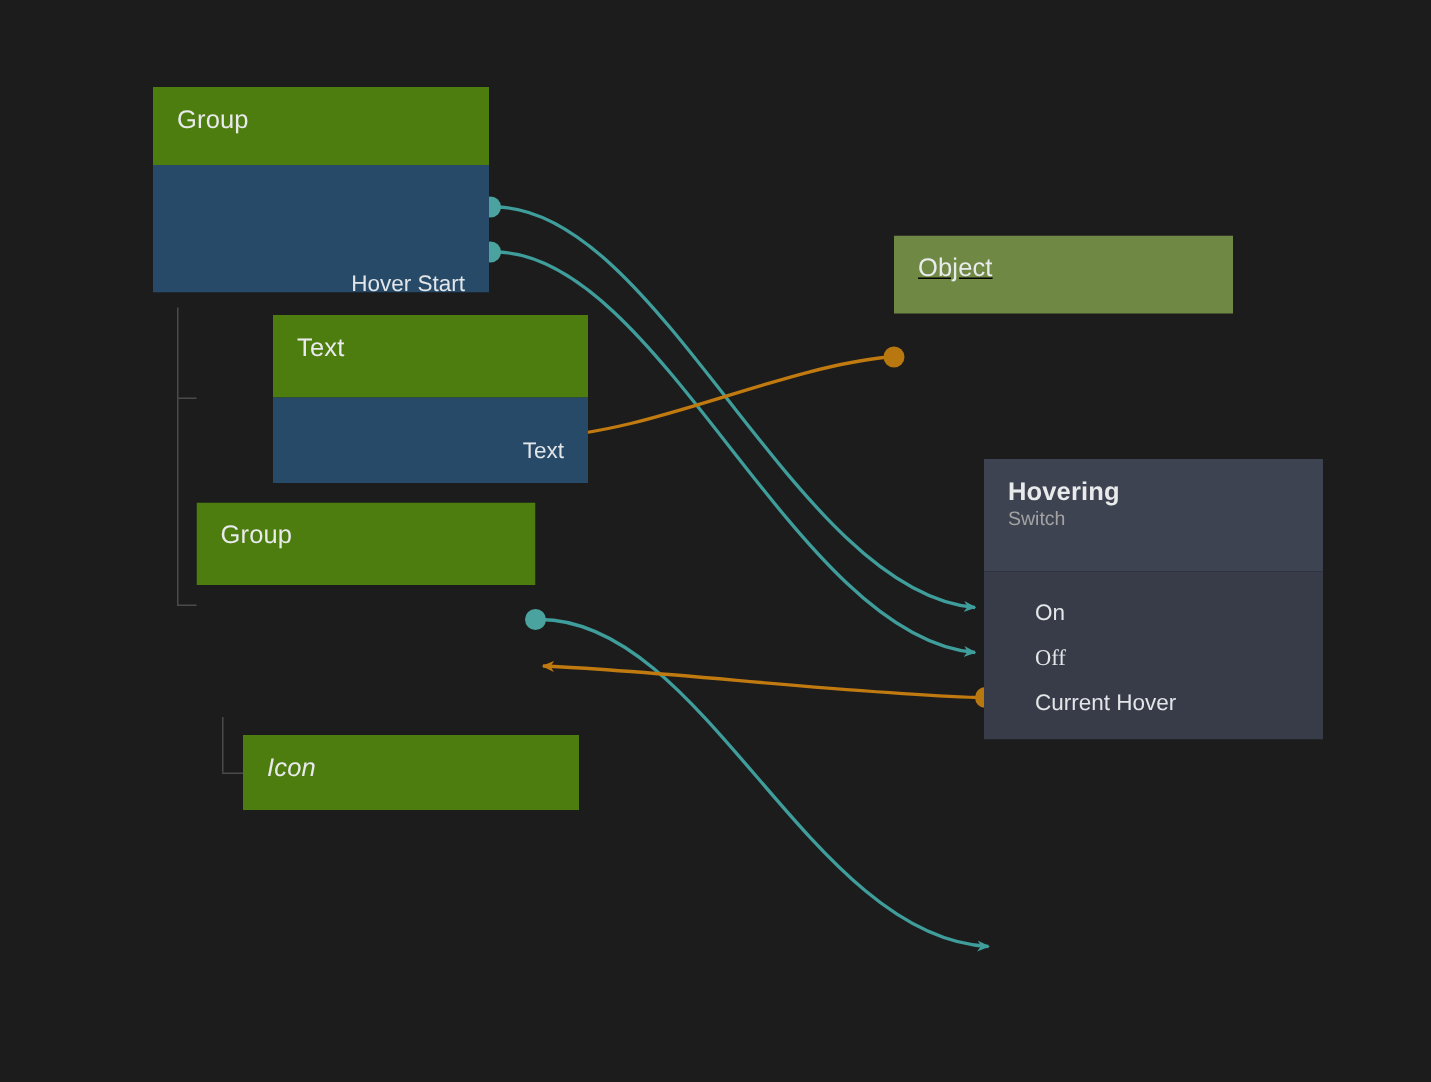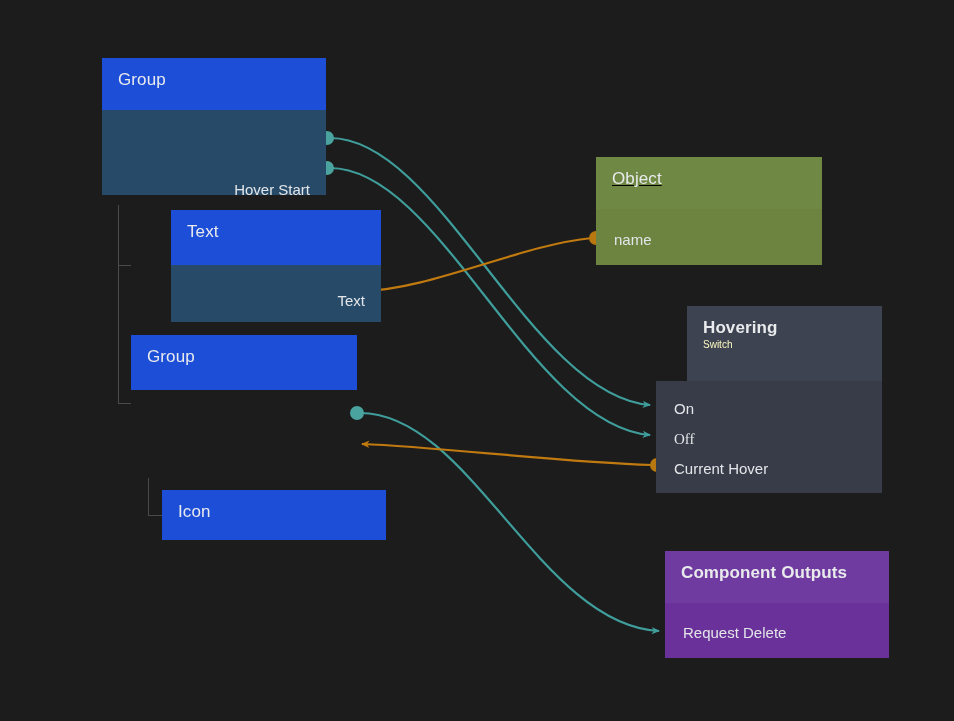--- a/index.html
+++ b/index.html
@@ -40,51 +40,52 @@
     line-height: 1.15;
   }
   .node-title {
     font-size: 17px;
     color: #e8eaec;
     letter-spacing: 0.1px;
     white-space: nowrap;
   }
   .node-title.bold { font-weight: bold; }
   .node-subtitle {
-    font-size: 10px;
-    color: #fef9c3;
+    font-size: 13px;
+    color: #a3a3a3;
     margin-top: 1px;
     white-space: nowrap;
   }
   .node-body {
     box-sizing: border-box;
     position: relative;
   }
   .port-row {
     position: absolute;
     height: 20px;
     line-height: 20px;
     font-size: 15px;
     color: #e3e6e9;
     white-space: nowrap;
+    margin-left: 16px;
   }
   .port-row.out {
     right: 16px;
     text-align: right;
   }
   .port-row.in {
     left: 18px;
     text-align: left;
   }
   
-  .blue .node-header { background: #1d4ed8; }
+  .blue .node-header { background: #4d7c0f; }
   .blue .node-body   { background: #264a68; }
   .green .node-header { background: #6f8843; }
   .green .node-body   { background: #6c843f; }
-  .gray .node-header { background: #3d4350; margin-left: 31px; }
+  .gray .node-header { background: #3d4350; }
   .gray .node-body   { background: #373c48; }
   .purple .node-header { background: #703ba0; }
   .purple .node-body   { background: #6a319a; }
 
   .tree-line {
     position: absolute;
     background: #4a4a4a;
   }
   .tree-v { width: 1px; }
   .tree-h { height: 1px; }
@@ -132,51 +133,46 @@
       <div class="node-title">Group</div>
     </div>
     <div class="node-body" style="height:85px;">
       <div class="port-row out" style="top:70px;">
         <span>Hover Start</span>
       </div>
 
     </div>
   </div>
 
-  <div class="node blue" style="left:131px; top:210px; width:250px; height:112px;padding-left:40px;">
+  <div class="node blue" style="left:142px; top:210px; width:250px; height:112px;padding-left:40px;">
     <div class="node-header" style="height:55px;">
       <div class="node-title">Text</div>
     </div>
     <div class="node-body" style="height:57px;">
       <div class="port-row out" style="top:26px;">
         <span>Text</span>
       </div>
     </div>
   </div>
 
   <div class="node blue" style="left:131px; top:335px; width:226px; height:138px;">
     <div class="node-header" style="height:55px;">
       <div class="node-title">Group</div>
     </div>
   </div>
 
-  <div class="node blue" style="left:162px; top:490px; width:224px; height:50px;">
+  <div class="node blue" style="left:162px; top:490px; width:224px; height:50px;font-style:italic;">
     <div class="node-header" style="height:50px;">
       <div class="node-title">Icon</div>
     </div>
   </div>
 
   <div class="node green" style="left:596px; top:157px; width:226px; height:108px;text-decoration:underline;">
     <div class="node-header" style="height:52px;">
       <div class="node-title">Object</div>
-    </div>
-    <div class="node-body" style="height:56px;">
-      <div class="port-row in" style="top:21px;">
-        <span>name</span>
-      </div>
     </div>
   </div>
 
   <div class="node gray" style="left:656px; top:306px; width:226px; height:187px;">
     <div class="node-header" style="height:75px;">
       <div class="node-title bold">Hovering</div>
       <div class="node-subtitle">Switch</div>
     </div>
     <div class="node-body" style="height:112px;">
       <div class="port-row in" style="top:18px;">
@@ -184,24 +180,14 @@
       </div>
       <div class="port-row in" style="top:48px;font-family:Liberation Serif, serif;">
         <span>Off</span>
       </div>
       <div class="port-row in" style="top:78px;">
         <span>Current Hover</span>
       </div>
     </div>
   </div>
 
-  <div class="node purple" style="left:665px; top:551px; width:224px; height:107px;">
-    <div class="node-header" style="height:52px;">
-      <div class="node-title bold">Component Outputs</div>
-    </div>
-    <div class="node-body" style="height:55px;">
-      <div class="port-row in" style="top:20px;">
-        <span>Request Delete</span>
-      </div>
-    </div>
-  </div>
 
 </div>
 
 </body></html>

